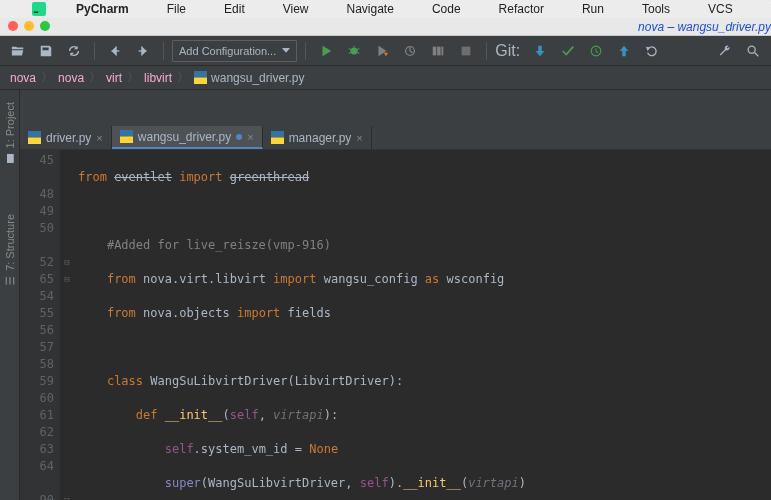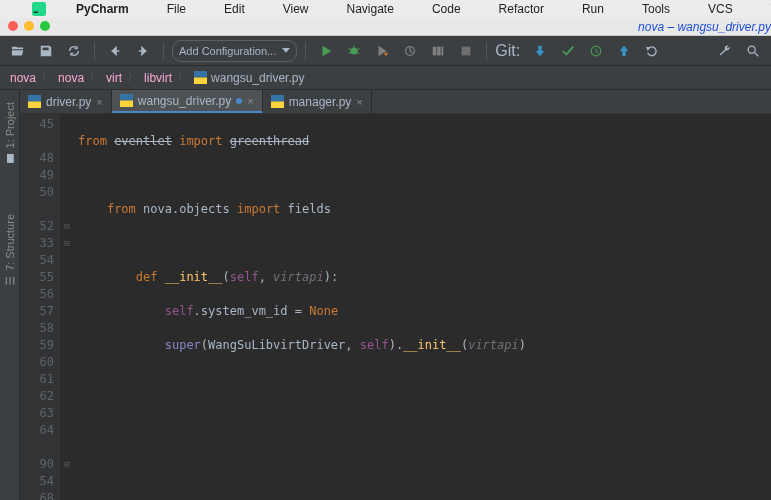--- a/index.html
+++ b/index.html
@@ -14,36 +14,36 @@
   .traffic { position: absolute; left: 8px; top: 3px; display: flex; gap: 6px; }
   .traffic div { width: 10px; height: 10px; border-radius: 50%; }
   .tr-close { background: #ff5f57; }
   .tr-min { background: #febc2e; }
   .tr-max { background: #28c840; }
 
   .toolbar { height: 30px; background: #3c3f41; border-bottom: 1px solid #2b2b2b; display: flex; align-items: center; padding: 0 6px; gap: 4px; }
   .tool-btn { width: 24px; height: 24px; display: flex; align-items: center; justify-content: center; color: #a9b7c6; cursor: pointer; border-radius: 3px; }
   .tool-btn svg { width: 14px; height: 14px; }
   .tool-sep { width: 1px; height: 18px; background: #555; margin: 0 4px; }
-  .config-combo { height: 22px; min-width: 120px; border: 1px solid #5e5e5e; border-radius: 9px; display: flex; align-items: center; padding: 0 6px; color: #a9b7c6; font-size: 11px; gap: 6px; }
+  .config-combo { height: 22px; min-width: 120px; border: 1px solid #5e5e5e; border-radius: 1px; display: flex; align-items: center; padding: 0 6px; color: #a9b7c6; font-size: 11px; gap: 6px; }
   .spacer { flex: 1; }
   .git-label { color: #a9b7c6; font-size: 16px; margin-right: 4px; }
 
   .breadcrumb { height: 24px; background: #3c3f41; border-bottom: 1px solid #2b2b2b; display: flex; align-items: center; padding: 0 10px; gap: 5px; color: #a0a0a0; font-size: 12px; }
   .breadcrumb .crumb { color: #f9a8d4; }
   .breadcrumb .sep { color: #666; }
   .breadcrumb .file { display: flex; align-items: center; gap: 4px; color: #a9b7c6; }
   .py-icon { width: 13px; height: 13px; }
 
   .main { display: flex; height: calc(500px - 18px - 18px - 30px - 24px); }
   .sidebar { width: 20px; background: #3c3f41; border-right: 1px solid #2b2b2b; display: flex; flex-direction: column; align-items: center; padding-top: 6px; gap: 4px; position: relative; }
   .side-tab { writing-mode: vertical-rl; transform: rotate(180deg); font-size: 11px; color: #8a8a8a; padding: 6px 2px; cursor: pointer; display: flex; align-items: center; gap: 4px; }
   .side-tab svg { width: 12px; height: 12px; transform: rotate(90deg); }
 
-  .editor-area { flex: 1; display: flex; flex-direction: column; background: #1d4ed8; }
+  .editor-area { flex: 1; display: flex; flex-direction: column; background: #1d4ed8; margin-top: 36px; }
   .tabbar { height: 24px; background: #3c3f41; display: flex; align-items: flex-end; border-bottom: 1px solid #323232; }
   .tab { height: 23px; padding: 0 8px; display: flex; align-items: center; gap: 5px; font-size: 12px; color: #a9b7c6; border-right: 1px solid #2b2b2b; cursor: pointer; }
   .tab.active { background: #4e5254; border-bottom: 2px solid #4a88c7; }
   .tab .close { color: #888; font-size: 11px; }
   .tab .modified { width:6px; height:6px; border-radius:50%; background:#4a88c7;}
 
   .code-scroll { flex: 1; display: flex; overflow: hidden; font-family: "Menlo", "Monaco", monospace; font-size: 12px; line-height: 17px; position: relative; }
   .gutter { width: 40px; background: #313335; color: #606366; text-align: right; padding: 2px 6px 0 0; user-select: none; }
   .gutter div { height: 17px; }
   .fold-col { width: 14px; background: #2b2b2b; padding-top:2px;}
@@ -273,21 +273,21 @@
 
     <div class="code-scroll">
       <div class="gutter">
         <div>45</div>
           <div></div>
           <div>48</div>
           <div>49</div>
           <div>50</div>
           <div></div>
           <div>52</div>
-          <div>33</div>
+          <div>65</div>
           <div>54</div>
           <div>55</div>
           <div>56</div>
           <div>57</div>
           <div>58</div>
           <div>59</div>
           <div>60</div>
           <div>61</div>
           <div>62</div>
           <div>63</div>
@@ -318,22 +318,25 @@
         <div></div>
           <div></div>
           <div></div>
         <div>⊟</div>
         <div></div>
           <div></div>
       </div>
       <div class="code">
 <div class="line"><span class="kw">from</span> <span style="text-decoration:line-through" class="ident">eventlet</span> <span class="kw">import</span> <span style="text-decoration:line-through" class="ident">greenthread</span></div>
 <div class="line"></div>
+<div class="line">    <span class="cmt">#Added for live_reisze(vmp-916)</span></div>
+<div class="line">    <span class="kw">from</span> <span class="ident">nova.virt.libvirt</span> <span class="kw">import</span> <span class="ident">wangsu_config</span> <span class="kw">as</span> <span class="ident">wsconfig</span></div>
 <div class="line">    <span class="kw">from</span> <span class="ident">nova.objects</span> <span class="kw">import</span> <span class="ident">fields</span></div>
 <div class="line"></div>
+<div class="line">    <span class="kw">class</span> <span class="ident">WangSuLibvirtDriver</span><span>(LibvirtDriver):</span></div>
 <div class="line">        <span class="kw">def</span> <span class="fn">__init__</span>(<span class="self">self</span>, <span class="param">virtapi</span>):</div>
 <div class="line">            <span class="self">self</span><span>.system_vm_id = </span><span class="kw">None</span></div>
 <div class="line">            <span class="builtin">super</span><span>(WangSuLibvirtDriver, </span><span class="self">self</span><span>).</span><span class="fn">__init__</span>(<span class="param">virtapi</span>)</div>
 <div class="line"></div>
 
 
 
 
 
 

